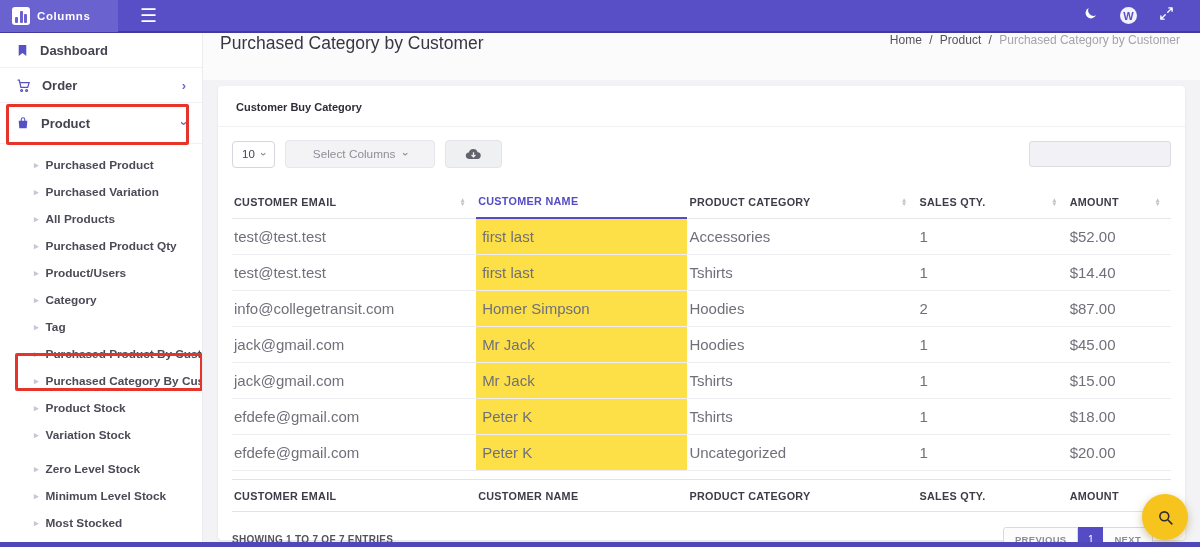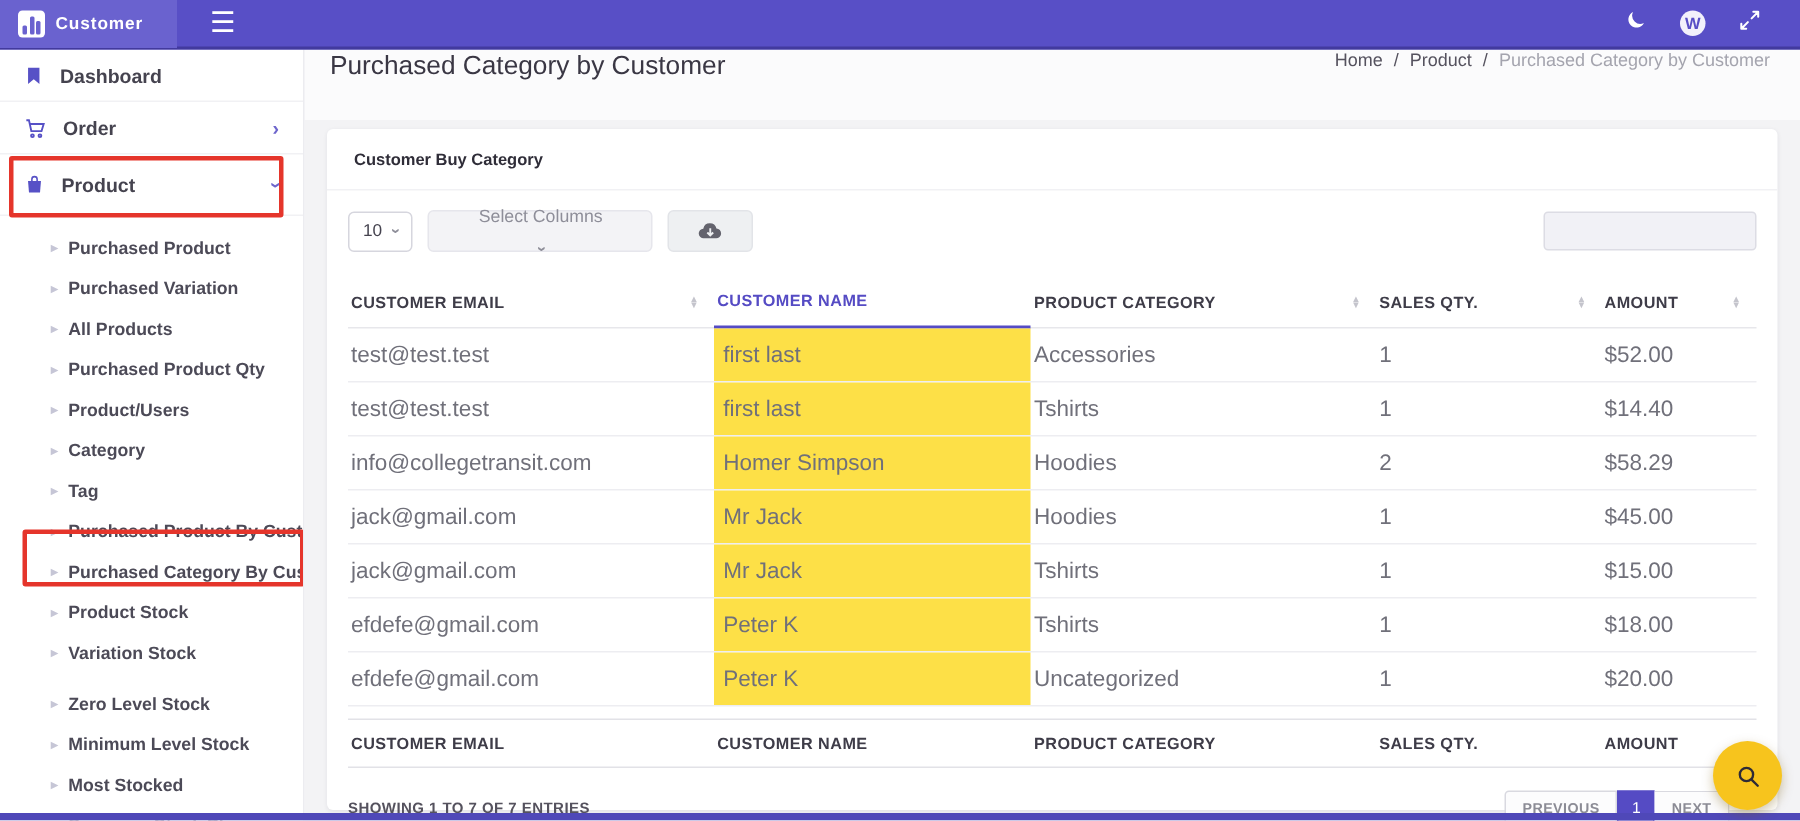--- a/index.html
+++ b/index.html
@@ -49,21 +49,21 @@
   
   .card { position:absolute; top:53px; left:15px; width:967px; height:454px; background:#fff;
           border-radius:4px; box-shadow:0 1px 3px rgba(40,40,60,.08); }
   .card-title { padding:15px 18px 13px; font-size:11px; font-weight:bold; color:#2f2d38;
                 border-bottom:1px solid #f1f1f4; }
   .toolbar { display:flex; align-items:center; padding:13px 14px 12px; gap:10px; }
   .pagesize { display:flex; align-items:center; gap:7px; border:1px solid #d6d6de; border-radius:4px;
               background:#fff; height:27px; padding:0 9px; font-size:11.5px; color:#45434f; cursor:pointer; }
   .pagesize .dd, .colselect .dd { color:#8e8e99; font-size:11px; font-weight:bold; display:inline-block; transform:rotate(90deg); }
   .colselect { display:flex; align-items:center; justify-content:center; gap:9px; width:150px; height:28px;
-               background:#f3f3f6; border:1px solid #e6e6ec; border-radius:4px; font-size:11.8px; color:#8e8e99; cursor:pointer;flex-direction:column; }
+               background:#f3f3f6; border:1px solid #e6e6ec; border-radius:4px; font-size:11.8px; color:#8e8e99; cursor:pointer; }
   .export-btn { width:57px; height:28px; background:#eef0f2; border:1px solid #e2e4e8; border-radius:4px;
                 display:flex; align-items:center; justify-content:center; cursor:pointer; }
   .search { margin-left:auto; width:142px; height:26px; background:#f1f1f6; border:1px solid #dcdce4;
             border-radius:3px; outline:none; padding:0 8px; font-size:12px; color:#45434f; }
 
   
   .table { margin:4px 14px 0; }
   .tr { display:grid; grid-template-columns:26% 22.5% 24.5% 16% 11%; }
   .th-row { border-bottom:1px solid #e7e7eb; }
   .th { display:flex; align-items:center; justify-content:space-between; padding:11px 10px 10px 2px;
@@ -98,21 +98,21 @@
 
 <div class="app">
 
   <div class="topbar">
     <div class="logo-box">
       <span class="logo-mark">
           <i></i>
           <i></i>
           <i></i>
         </span>
-      <span class="logo-text">Customer</span>
+      <span class="logo-text">Columns</span>
     </div>
     <span class="hamburger">☰</span>
     <div class="top-right">
       <span>
         <svg viewBox="0 0 24 24" width="15" height="15" fill="#ffffff">
             <path d="M20.7 14.9A8.7 8.7 0 0 1 9.1 3.3 8.7 8.7 0 1 0 20.7 14.9z"></path>
           </svg>
       </span>
       <span class="wp-badge">W</span>
       <span>
@@ -296,21 +296,21 @@
           <div class="td name-col">first last</div>
           <div class="td">Tshirts</div>
           <div class="td">1</div>
           <div class="td">$14.40</div>
         </div>
         <div class="tr body-row">
           <div class="td">info@collegetransit.com</div>
           <div class="td name-col">Homer Simpson</div>
           <div class="td">Hoodies</div>
           <div class="td">2</div>
-          <div class="td">$58.29</div>
+          <div class="td">$87.00</div>
         </div>
         <div class="tr body-row">
           <div class="td">jack@gmail.com</div>
           <div class="td name-col">Mr Jack</div>
           <div class="td">Hoodies</div>
           <div class="td">1</div>
           <div class="td">$45.00</div>
         </div>
         <div class="tr body-row">
           <div class="td">jack@gmail.com</div>

